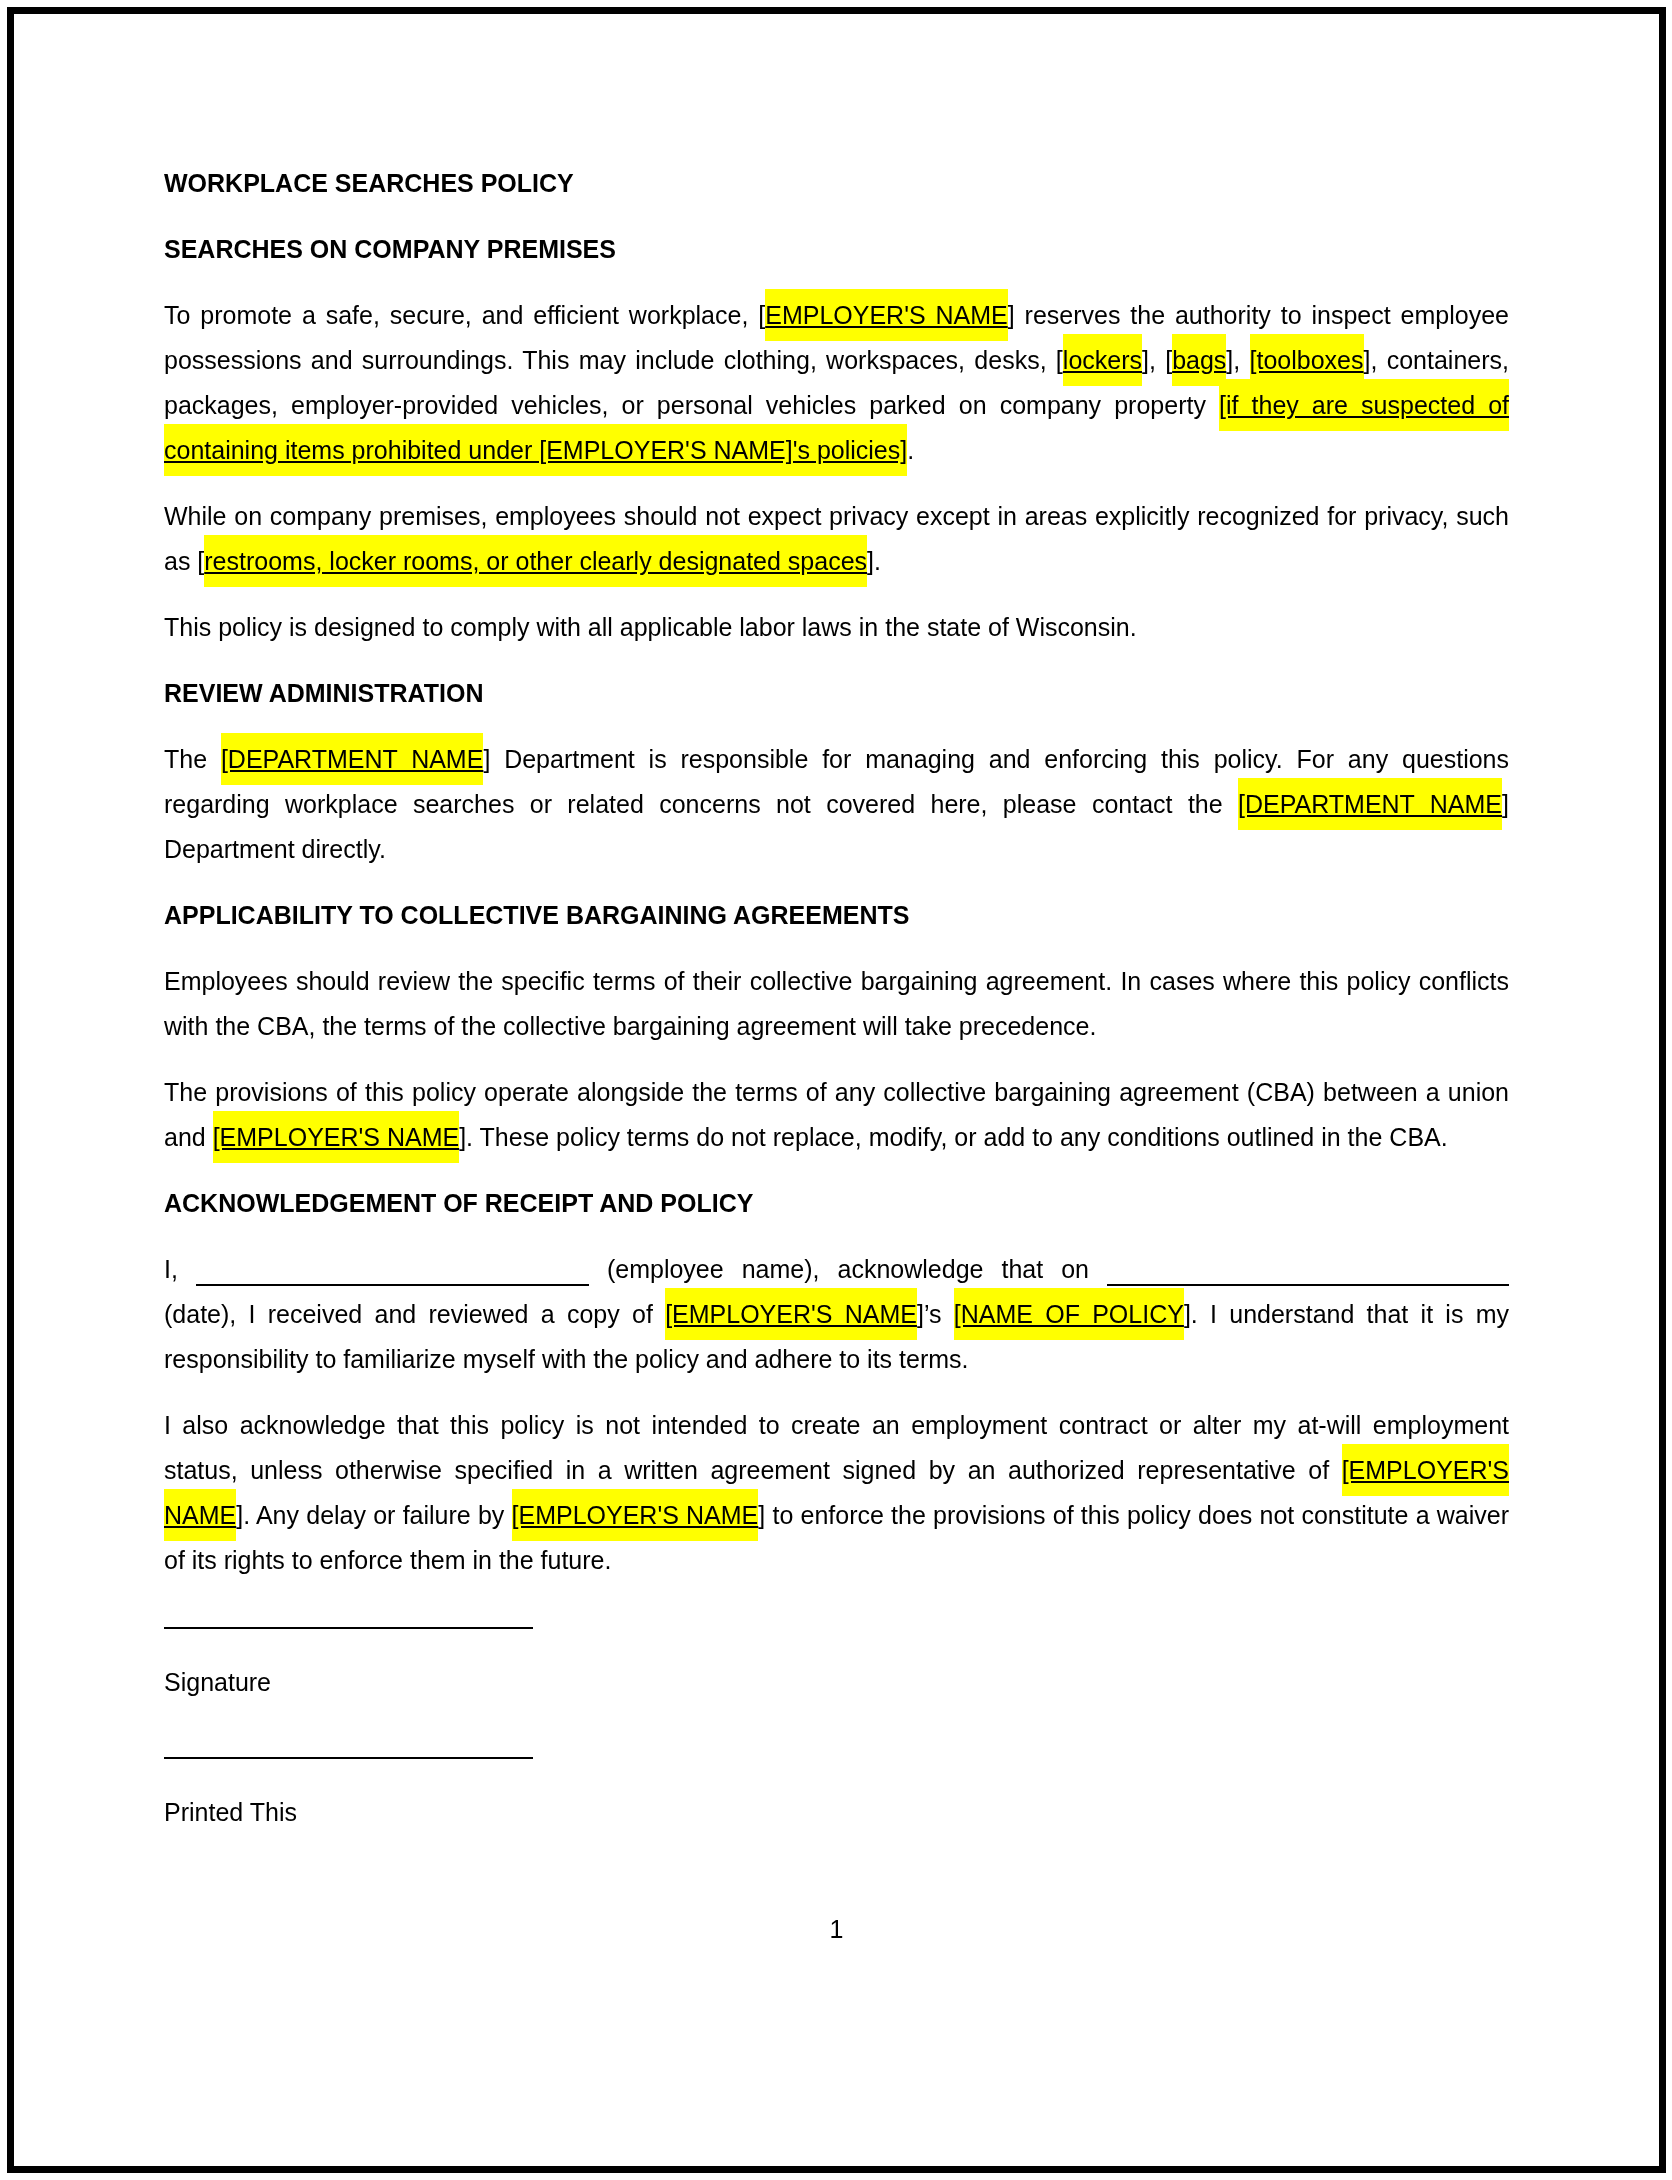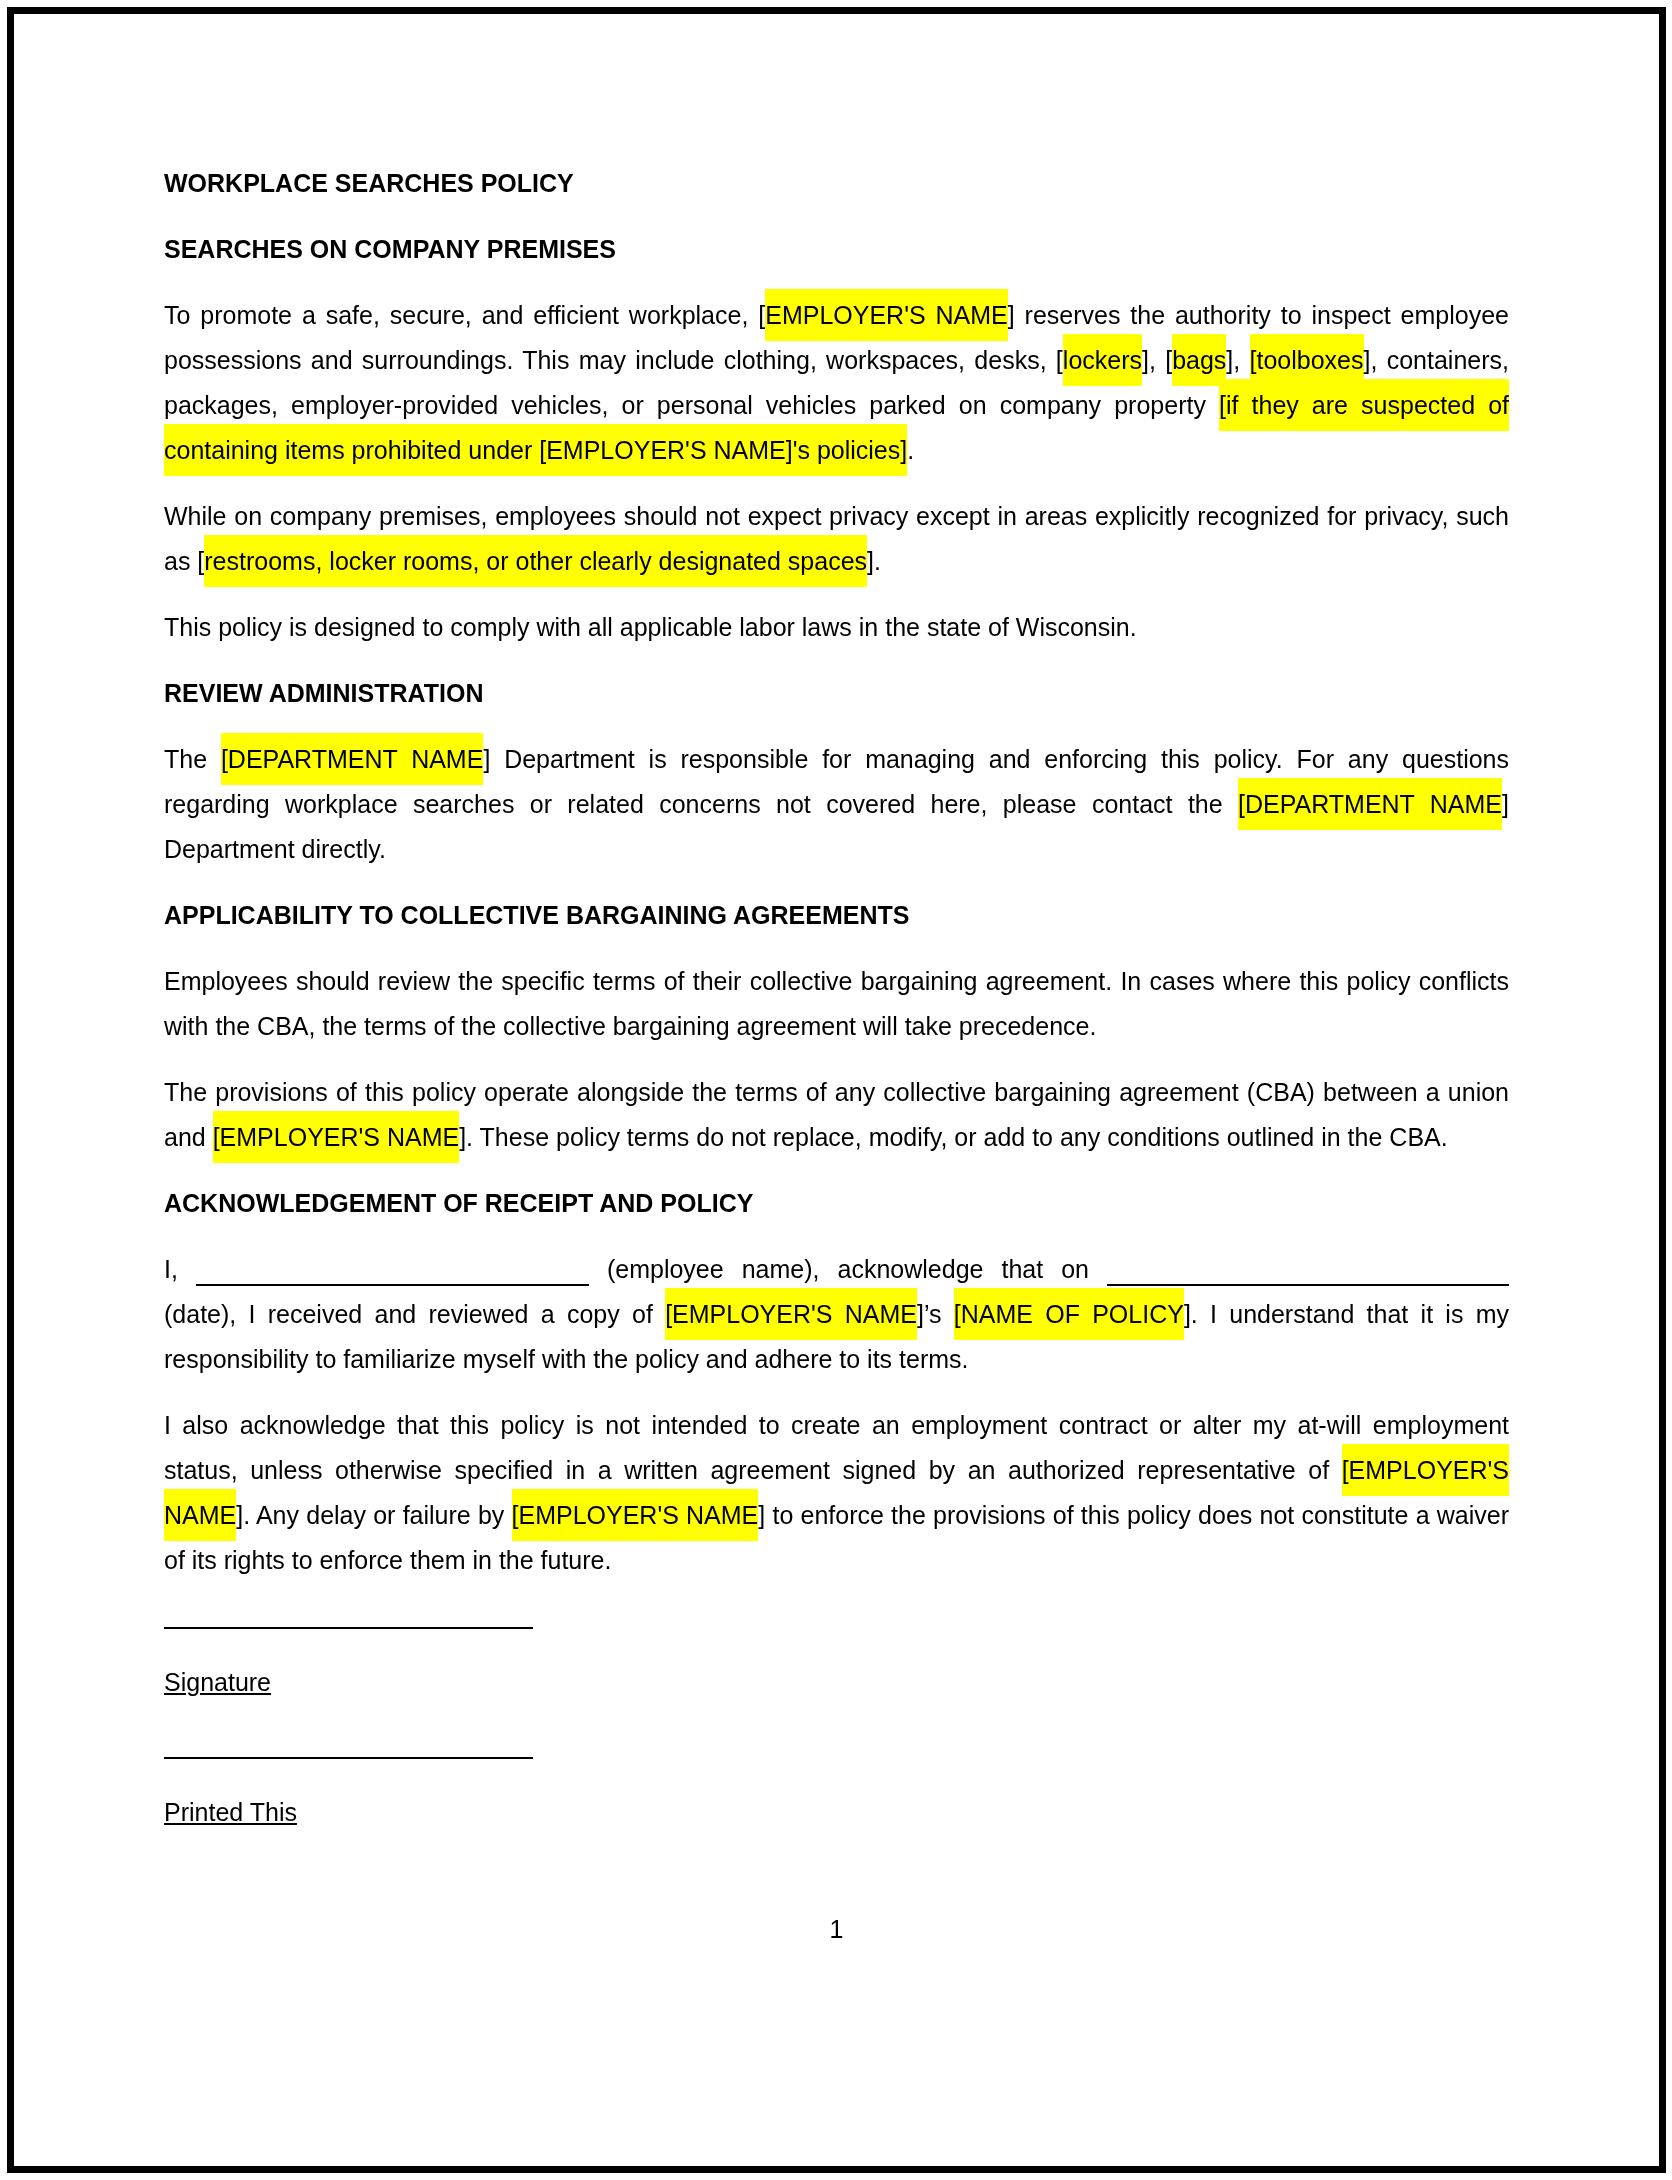--- a/index.html
+++ b/index.html
@@ -7,24 +7,24 @@
     width:1673px;height:2180px;position:relative;background:#ffffff;
     font-family:"Liberation Sans",sans-serif;font-size:25px;line-height:45px;
     color:#000;overflow:hidden;
   }
   .page-border{position:absolute;inset:7px;border:7.9px solid #000;}
   .content{position:absolute;left:164px;top:161px;width:1345px;}
   .blk-title{font-weight:700;margin:0 0 21px 0;}
   .blk-heading{font-weight:700;margin:0 0 21px 0;}
   .blk-para{margin:0 0 21px 0;}
   .justify{text-align:justify;}
-  .hl{background:#ffff00;padding:12px 0;}
+  .hl{background:#ffff00;padding:12px 0;text-decoration:underline;}
   .blank{display:inline-block;height:0;border-bottom:2.6px solid #000;vertical-align:-7.9px;}
   .blk-sigline{width:369px;height:0;border-bottom:2.6px solid #000;margin:44px 0 0 0;}
-  .blk-siglabel{margin:31px 0 0 0;text-decoration:underline;}
+  .blk-siglabel{margin:31px 0 0 0;}
   .blk-siglabel + .blk-sigline{margin-top:52px;}
   .blk-pagenum{text-align:center;margin:72px 0 0 0;}
 </style>
 </head>
 <body>
 
 <div class="page-border"></div>
 <div class="content">
     <div class="blk-title"><span>WORKPLACE SEARCHES POLICY</span></div>
     <div class="blk-heading"><span>SEARCHES ON COMPANY PREMISES</span></div>

